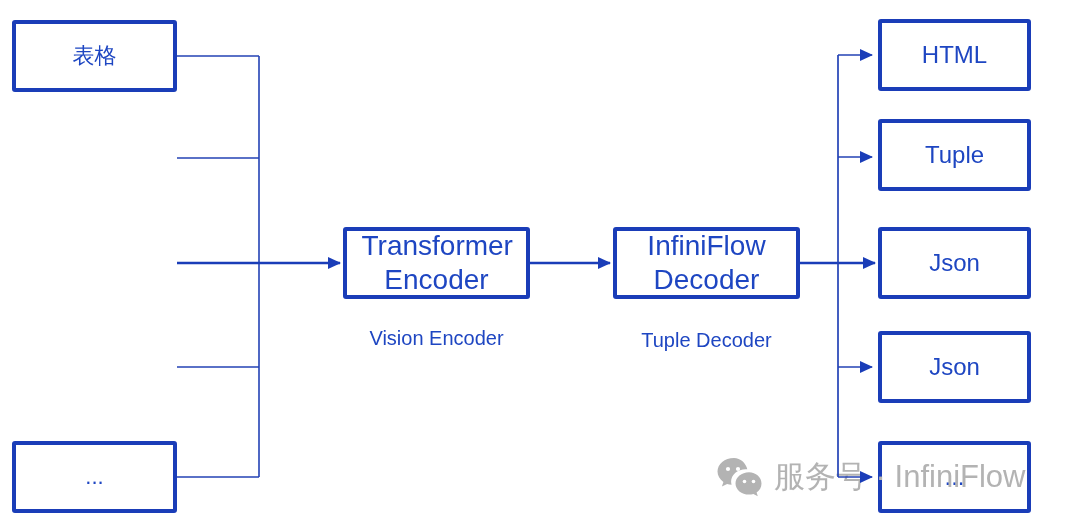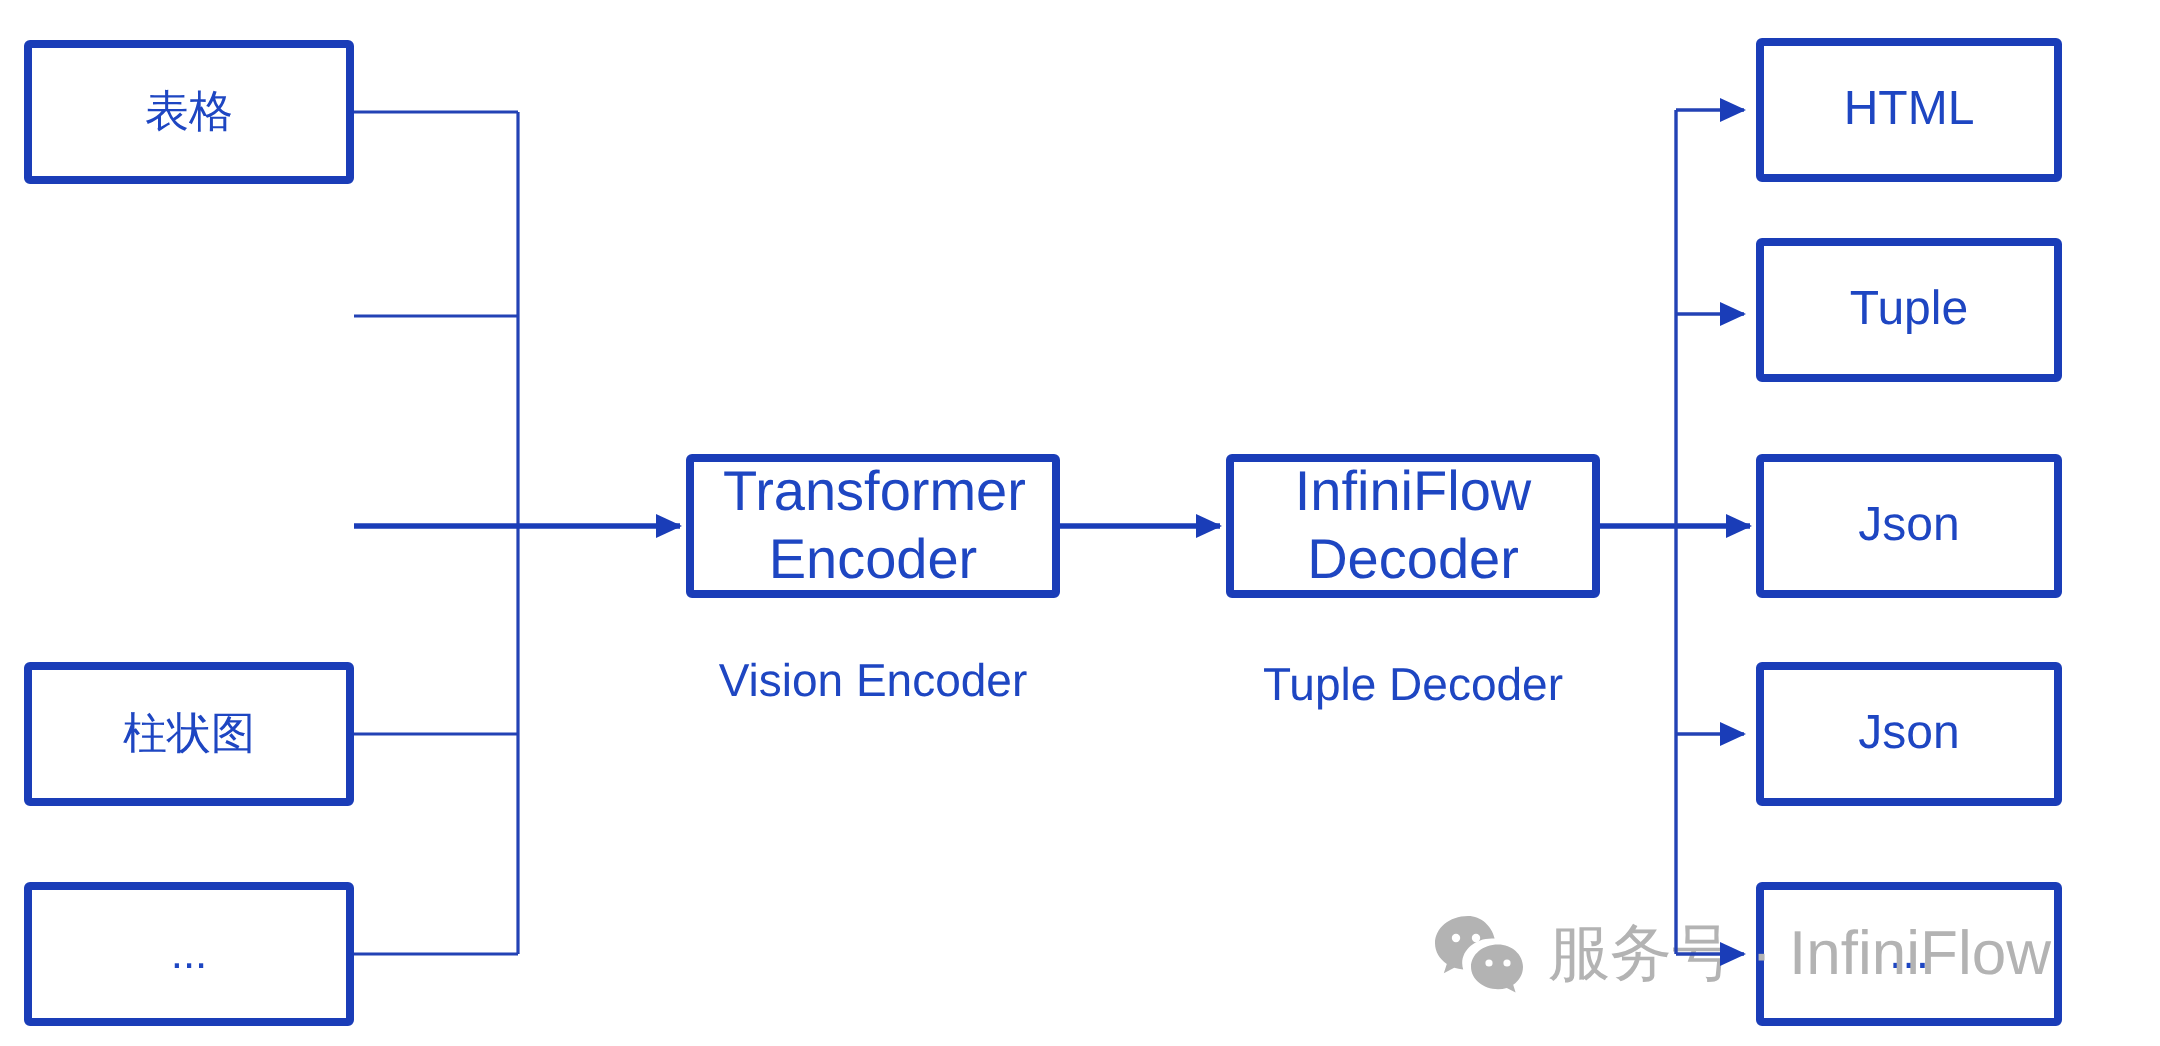--- a/index.html
+++ b/index.html
@@ -18,39 +18,36 @@
     border:4px solid var(--primary);border-radius:3px;
     display:flex;align-items:center;justify-content:center;
     color:var(--text);font-size:22px;z-index:1;text-align:center;
   }
   .node.left{left:12px;width:165px;height:72px;}
   .node.mid{width:187px;height:72px;top:227px;font-size:28px;line-height:1.22;}
   .node.right{left:878px;width:153px;height:72px;font-size:24px;}
   .node .lbl{display:block;max-width:150px;}
   .caption{
     position:absolute;width:187px;text-align:center;color:var(--text);
-    font-size:23px;font-weight:500;z-index:1;
+    font-size:20px;font-weight:500;z-index:1;
   }
   .wires{position:absolute;left:0;top:0;z-index:3;pointer-events:none;}
   .wm{
     position:absolute;left:716px;top:456px;z-index:2;display:flex;align-items:center;gap:10px;
     color:var(--watermark);font-size:31px;white-space:nowrap;pointer-events:none;
   }
   .wm-icon{flex:0 0 auto;}
 </style>
 </head>
 <body>
 
 <div class="canvas">
 
   <div class="node left" style="top:20px">
       <span class="lbl">表格</span>
-    </div>
-  <div class="node left" style="top:331px">
-      <span class="lbl">柱状图</span>
     </div>
   <div class="node left" style="top:441px">
       <span class="lbl">...</span>
     </div>
 
   <div class="node mid" style="left:343px">
       <span class="lbl">Transformer Encoder</span>
     </div>
   <div class="node mid" style="left:613px">
       <span class="lbl">InfiniFlow Decoder</span>

